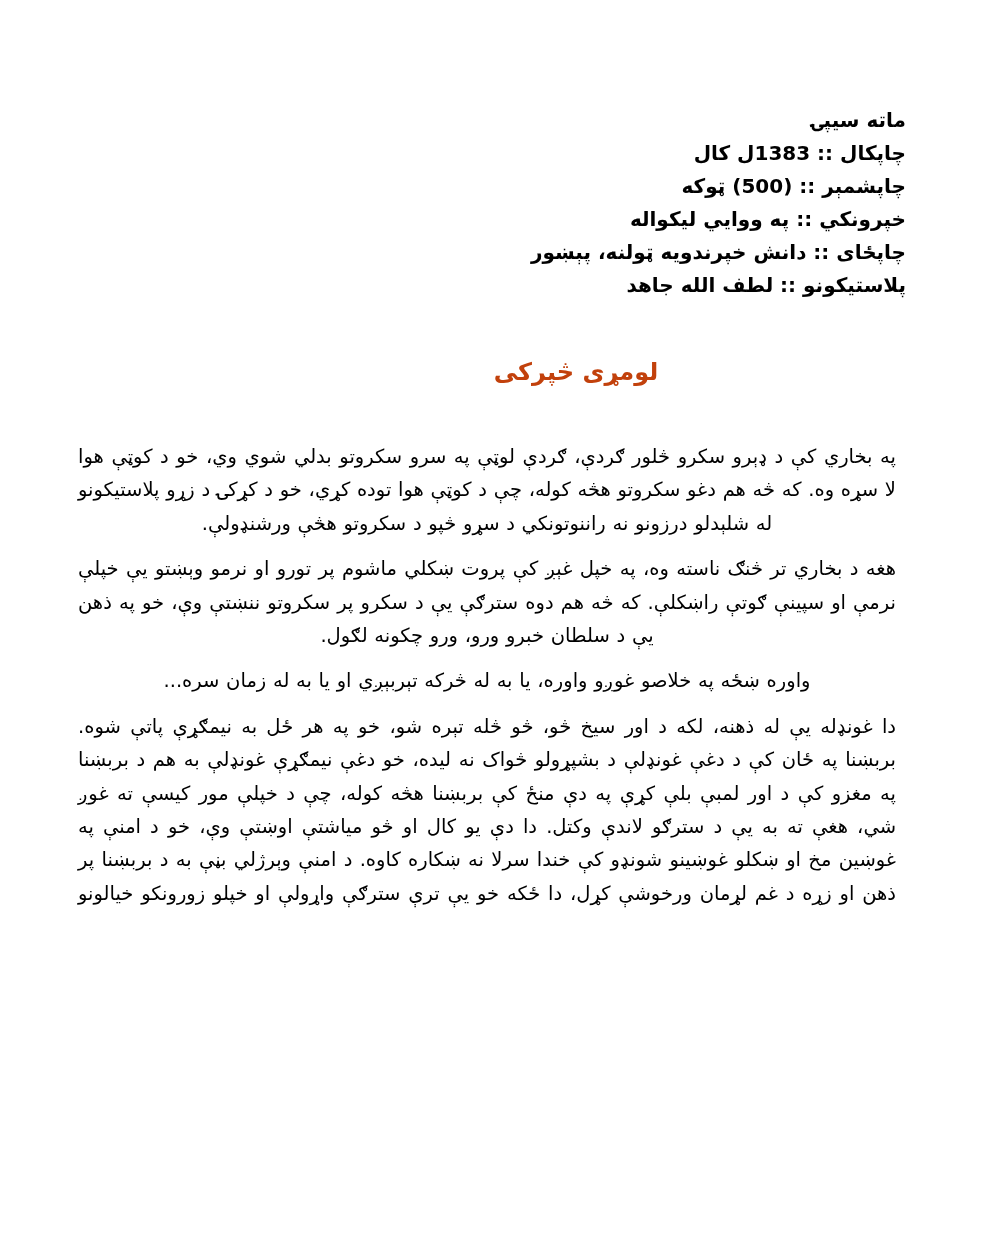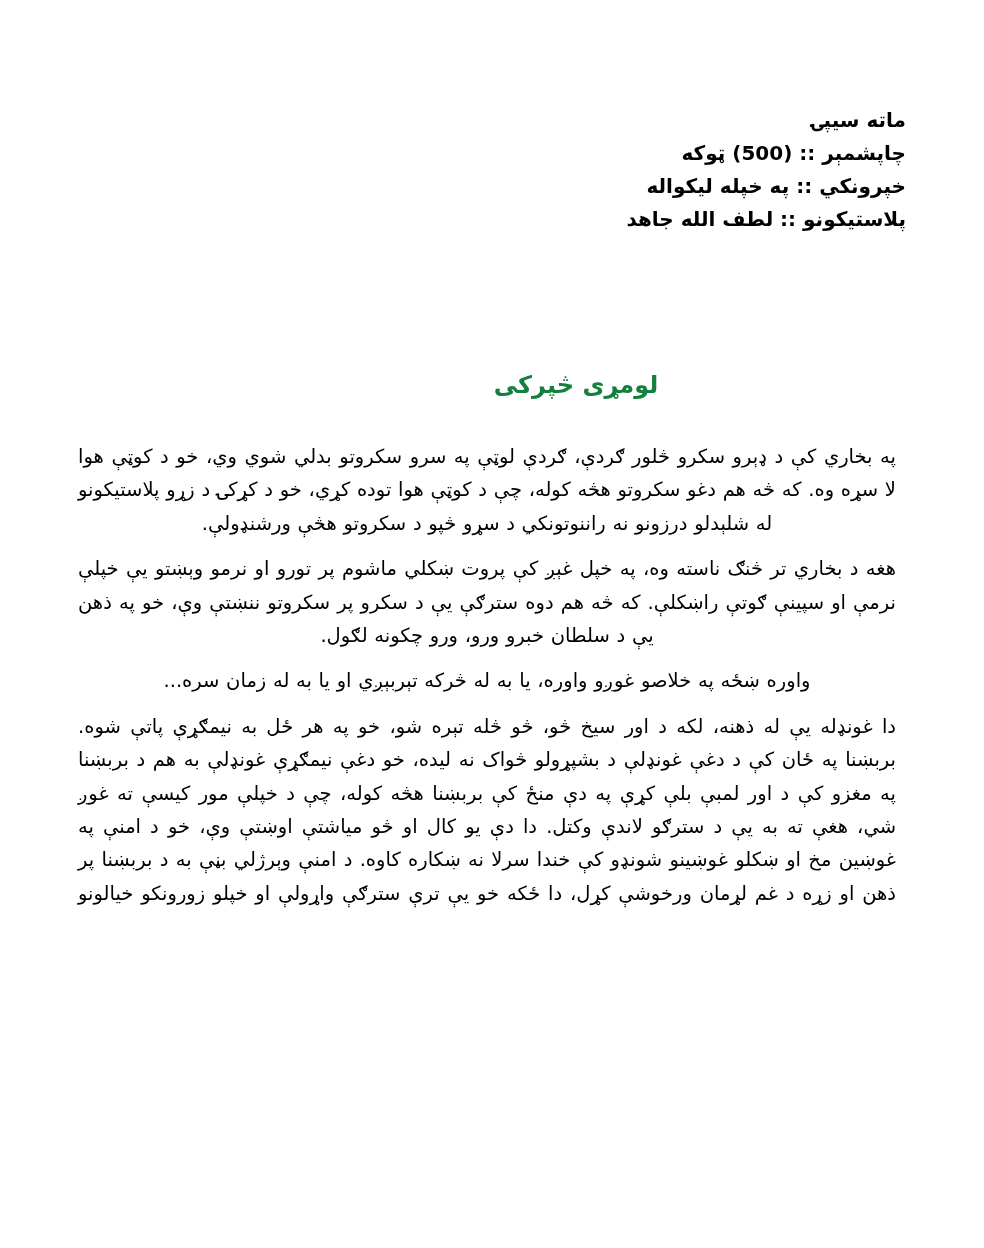--- a/index.html
+++ b/index.html
@@ -35,30 +35,30 @@
     line-height: 33px;
     color: #000000;
     white-space: nowrap;
     font-weight: 600;
     letter-spacing: 0.1px;
   }
 
   
   .chapter-heading {
     position: absolute;
-    top: 368px;
+    top: 355px;
     right: 78px;
     width: 660px;
     text-align: center;
     direction: rtl;
     font-family: "DejaVu Sans", sans-serif;
     font-size: 24px;
     line-height: 34px;
     font-weight: 700;
-    color: #15803d;
+    color: #c2410c;
   }
 
   
   .body-text {
     position: absolute;
     top: 440px;
     right: 88px;
     left: 78px;
     direction: rtl;
     text-align: justify;
@@ -79,22 +79,24 @@
     margin-top: 12px;
   }
 </style>
 </head>
 <body>
 
 <div class="page">
 
   <div class="colophon">
     <div class="colophon-line">ماته سيپۍ</div>
+    <div class="colophon-line">چاپکال :: 1383ل کال</div>
     <div class="colophon-line">چاپشمېر :: (500) ټوکه</div>
-    <div class="colophon-line">خپرونکي :: په خپله ليکواله</div>
+    <div class="colophon-line">خپرونکي :: په ووايي ليکواله</div>
+    <div class="colophon-line">چاپځای :: دانش خپرندويه ټولنه، پېښور</div>
     <div class="colophon-line">پلاستيکونو :: لطف الله جاهد</div>
   </div>
 
   <div class="chapter-heading">لومړی څپرکی</div>
 
   <div class="body-text">
     <p class="para">په بخاري کې د ډېرو سکرو څلور ګردې، ګردې لوټې په سرو سکروتو بدلي شوي وي، خو د کوټې هوا لا سړه وه. که څه هم دغو سکروتو هڅه کوله، چې د کوټې هوا توده کړي، خو د کړکۍ د زړو پلاستيکونو له شلېدلو درزونو نه راننوتونکي د سړو څپو د سکروتو هڅې ورشنډولې.</p>
     <p class="para">هغه د بخاري تر څنګ ناسته وه، په خپل غېږ کې پروت ښکلي ماشوم پر تورو او نرمو وېښتو يې خپلې نرمې او سپينې ګوتې راښکلې. که څه هم دوه سترګې يې د سکرو پر سکروتو ننښتې وې، خو په ذهن يې د سلطان خبرو ورو، ورو چکونه لګول.</p>
     <p class="para">واوره ښځه په خلاصو غوږو واوره، يا به له څرکه تېربېږي او يا به له زمان سره...</p>
     <p class="para">دا غونډله يې له ذهنه، لکه د اور سيخ څو، څو څله تېره شو، خو په هر ځل به نيمګړې پاتې شوه. بربښنا په ځان کې د دغې غونډلې د بشپړولو څواک نه ليده، خو دغې نيمګړې غونډلې به هم د بربښنا په مغزو کې د اور لمبې بلې کړې په دې منځ کې بربښنا هڅه کوله، چې د خپلې مور کيسې ته غوږ شي، هغې ته به يې د سترګو لاندې وکتل. دا دې يو کال او څو مياشتې اوښتې وې، خو د امنې په غوښين مخ او ښکلو غوښينو شونډو کې خندا سرلا نه ښکاره کاوه. د امنې وېرژلي بڼې به د بربښنا پر ذهن او زړه د غم لړمان ورخوشې کړل، دا ځکه خو يې ترې سترګې واړولې او خپلو زورونکو خيالونو ته يې له ډېرې نهيلي پنا يوړه، امنې په دې ورځو کې بربښنا ته زښتې ډېرې اوږدې او پخوانۍ کيسې راپيلې کړې وې؛ د کوټ د متين کيسه، د ننګرهار د شاګاسي کيسه، د کنړ د غلام محمد کيسه ښايي هغې غوښتل چې په دغو کيسو کې خپلې لور بربښنا ته اروايي بوختيا پيدا کړي او يا يې غوښتل، په دې کيسو کې بربښنا ته يو څه ووايي. امنې د اروا پوهنې په څانګه کې خپلې زده کړې وې، ښايي يوه وجه يې هم همدا د هغې زده کړي تجربه وه، خو امنې ګومان کاوه چې بربښنا يې کيسو ته غوږ ده، ځکه خو به يې سمدواره يوه بله کيسه وررا پيله کړه. مګر له دغو ټولو او ډېرو کيسو څخه بربښنا يوه غونډله هم بشپړه نه وه او رېدلې او ان کله، کله به يې لا دې ته هم پام نه و، چې مور يې ورته کيسه کوي.</p>

